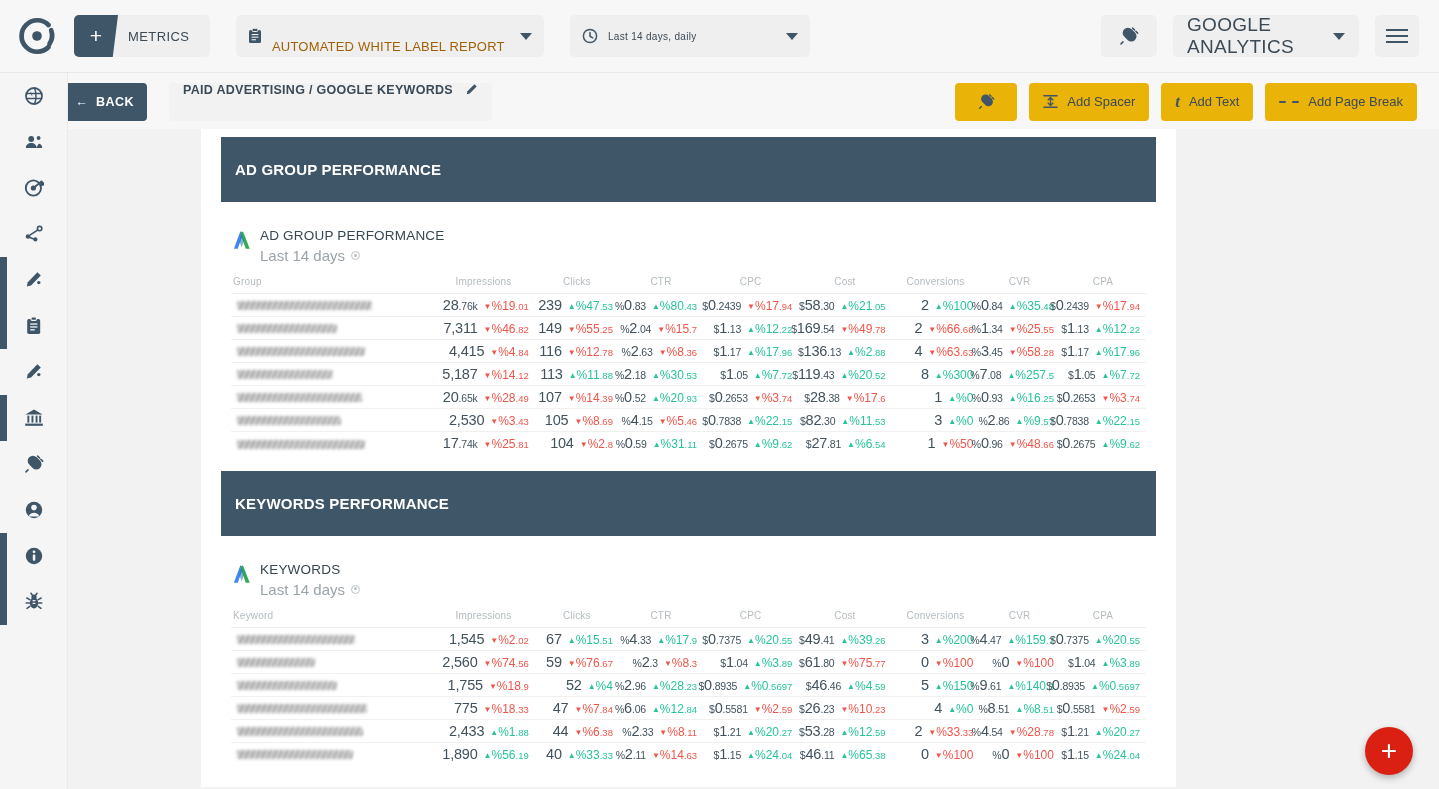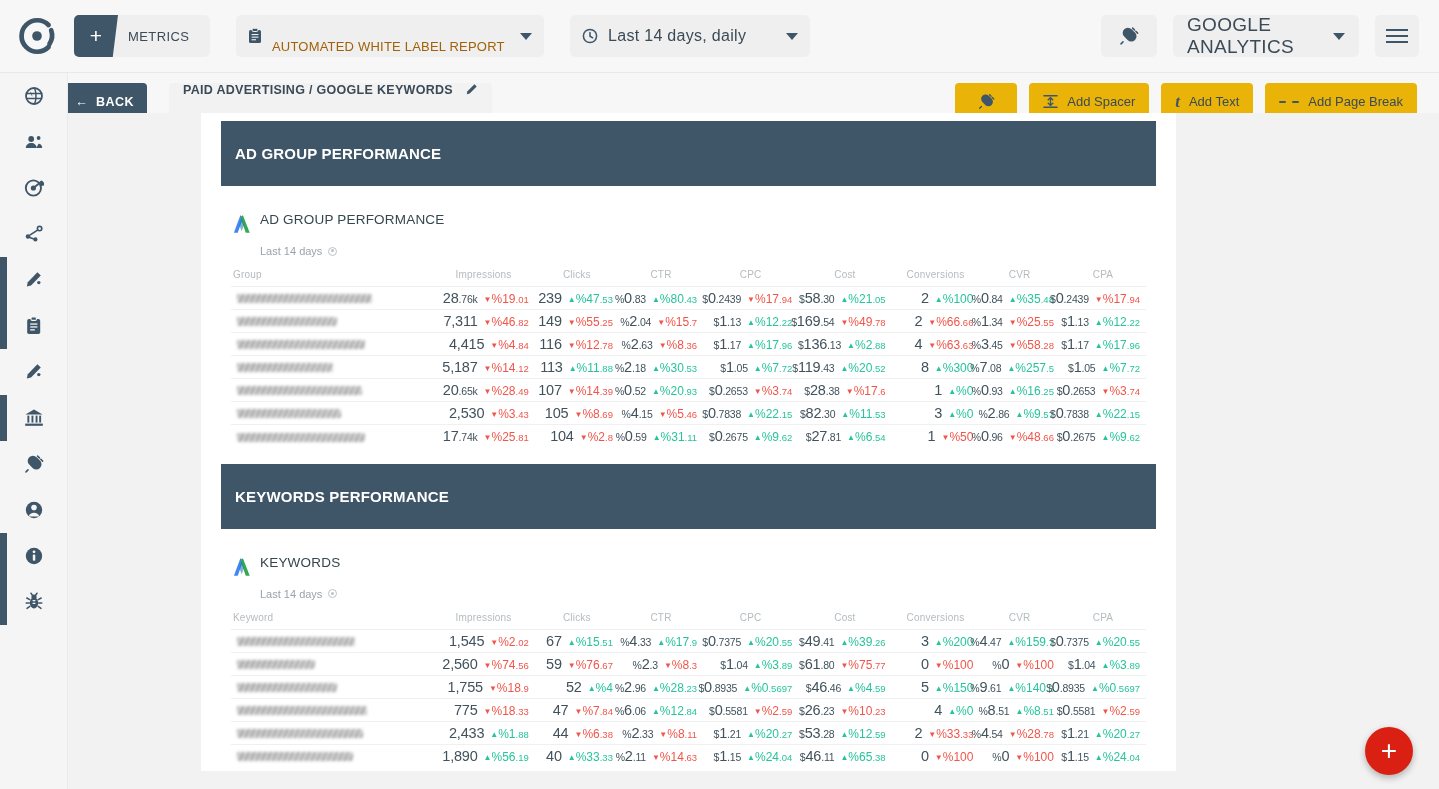--- a/index.html
+++ b/index.html
@@ -36,21 +36,21 @@
     font-size: 21px; font-weight: 300;
     clip-path: polygon(0 0, 100% 0, 88% 100%, 0 100%);
   }
   .metrics-label { padding-left: 10px; font-weight: 400; font-size: 13px; color:#3b4a57; letter-spacing:.4px;}
 
   .report-sel { margin-left: 26px; width: 308px; padding: 0 12px; justify-content: space-between; }
   .report-sel .left { display:flex; align-items:center; gap:10px; }
   .report-sel .txt { font-size: 13px; color:#a16207; letter-spacing:.2px;margin-top:20px; }
   .date-sel { margin-left: 26px; width: 240px; padding: 0 12px; justify-content: space-between; }
   .date-sel .left { display:flex; align-items:center; gap:10px; }
-  .date-sel .txt { font-size: 16px; color:#3b4a57; }
+  .date-sel .txt { font-size: 10px; color:#3b4a57; }
 
   .caret { width:0;height:0;border-left:6px solid transparent;border-right:6px solid transparent;border-top:7px solid #3f5568; }
 
   .spacer-flex { flex: 1; }
   .icon-btn {
     width: 56px; height: 42px; border-radius: 5px; background:#efefef;
     display:flex;align-items:center;justify-content:center;
   }
   .ga-sel { margin-left: 16px; width: 186px; padding: 0 14px; justify-content: space-between; }
   .ga-sel .txt { font-size: 19px; color:#3b4a57; letter-spacing:.3px; }
@@ -87,39 +87,39 @@
     background:#f5f5f5; border-right:1px solid #eaeaea;
   }
   .side-item {
     position:relative; height:46px; display:flex; align-items:center; justify-content:center;
   }
   .side-item .bar { position:absolute; left:0; top:0; width:7px; height:46px; background:transparent; }
   .side-item.act .bar { background:#3f5568; }
 
   
   .canvas {
-    position:absolute; top:113px; left:68px; width:1371px; height:658px;
+    position:absolute; top:129px; left:68px; width:1371px; height:658px;
     background:#f2f2f2; overflow:hidden;
   }
   .page {
     position:absolute; top:0; left:133px; width:975px; min-height:900px; background:#fff;
   }
 
   .band {
     background:#3f5568; color:#fff; height:65px;
     display:flex; align-items:center; padding-left:14px;
     font-size:15px; font-weight:700; letter-spacing:.2px;
     margin: 8px 20px 0 20px;
   }
 
   .widget { margin: 16px 20px 0 20px; padding: 6px 10px 8px 10px; }
   .w-head { display:flex; align-items:flex-start; gap:9px; padding: 4px 0 2px 2px;}
   .ads-logo { width:18px; height:20px; flex:none; margin-top:2px;}
   .w-title { font-size:13.5px; color:#36474f; letter-spacing:.2px; }
-  .w-sub { font-size:11px; color:#9aa3a8; margin-top:18px; display:flex; align-items:center; gap:6px; }
+  .w-sub { font-size:15px; color:#9aa3a8; margin-top:4px; display:flex; align-items:center; gap:6px; }
   .w-sub .dotcirc { width:9px;height:9px;border-radius:50%;border:1.5px solid #bcc3c7; display:inline-block; position:relative;}
   .w-sub .dotcirc::after{content:"";position:absolute;left:1.5px;top:1.5px;width:3px;height:3px;border-radius:50%;background:#bcc3c7;}
 
   table.dt { width:100%; border-collapse:collapse; margin-top:8px; table-layout:fixed; }
   table.dt th {
     font-size:10px; font-weight:400; color:#b4bbbf; padding: 2px 6px 6px 6px;
     text-align:center; letter-spacing:.2px;
   }
   table.dt th.first { text-align:left; padding-left:2px; }
   table.dt td {

